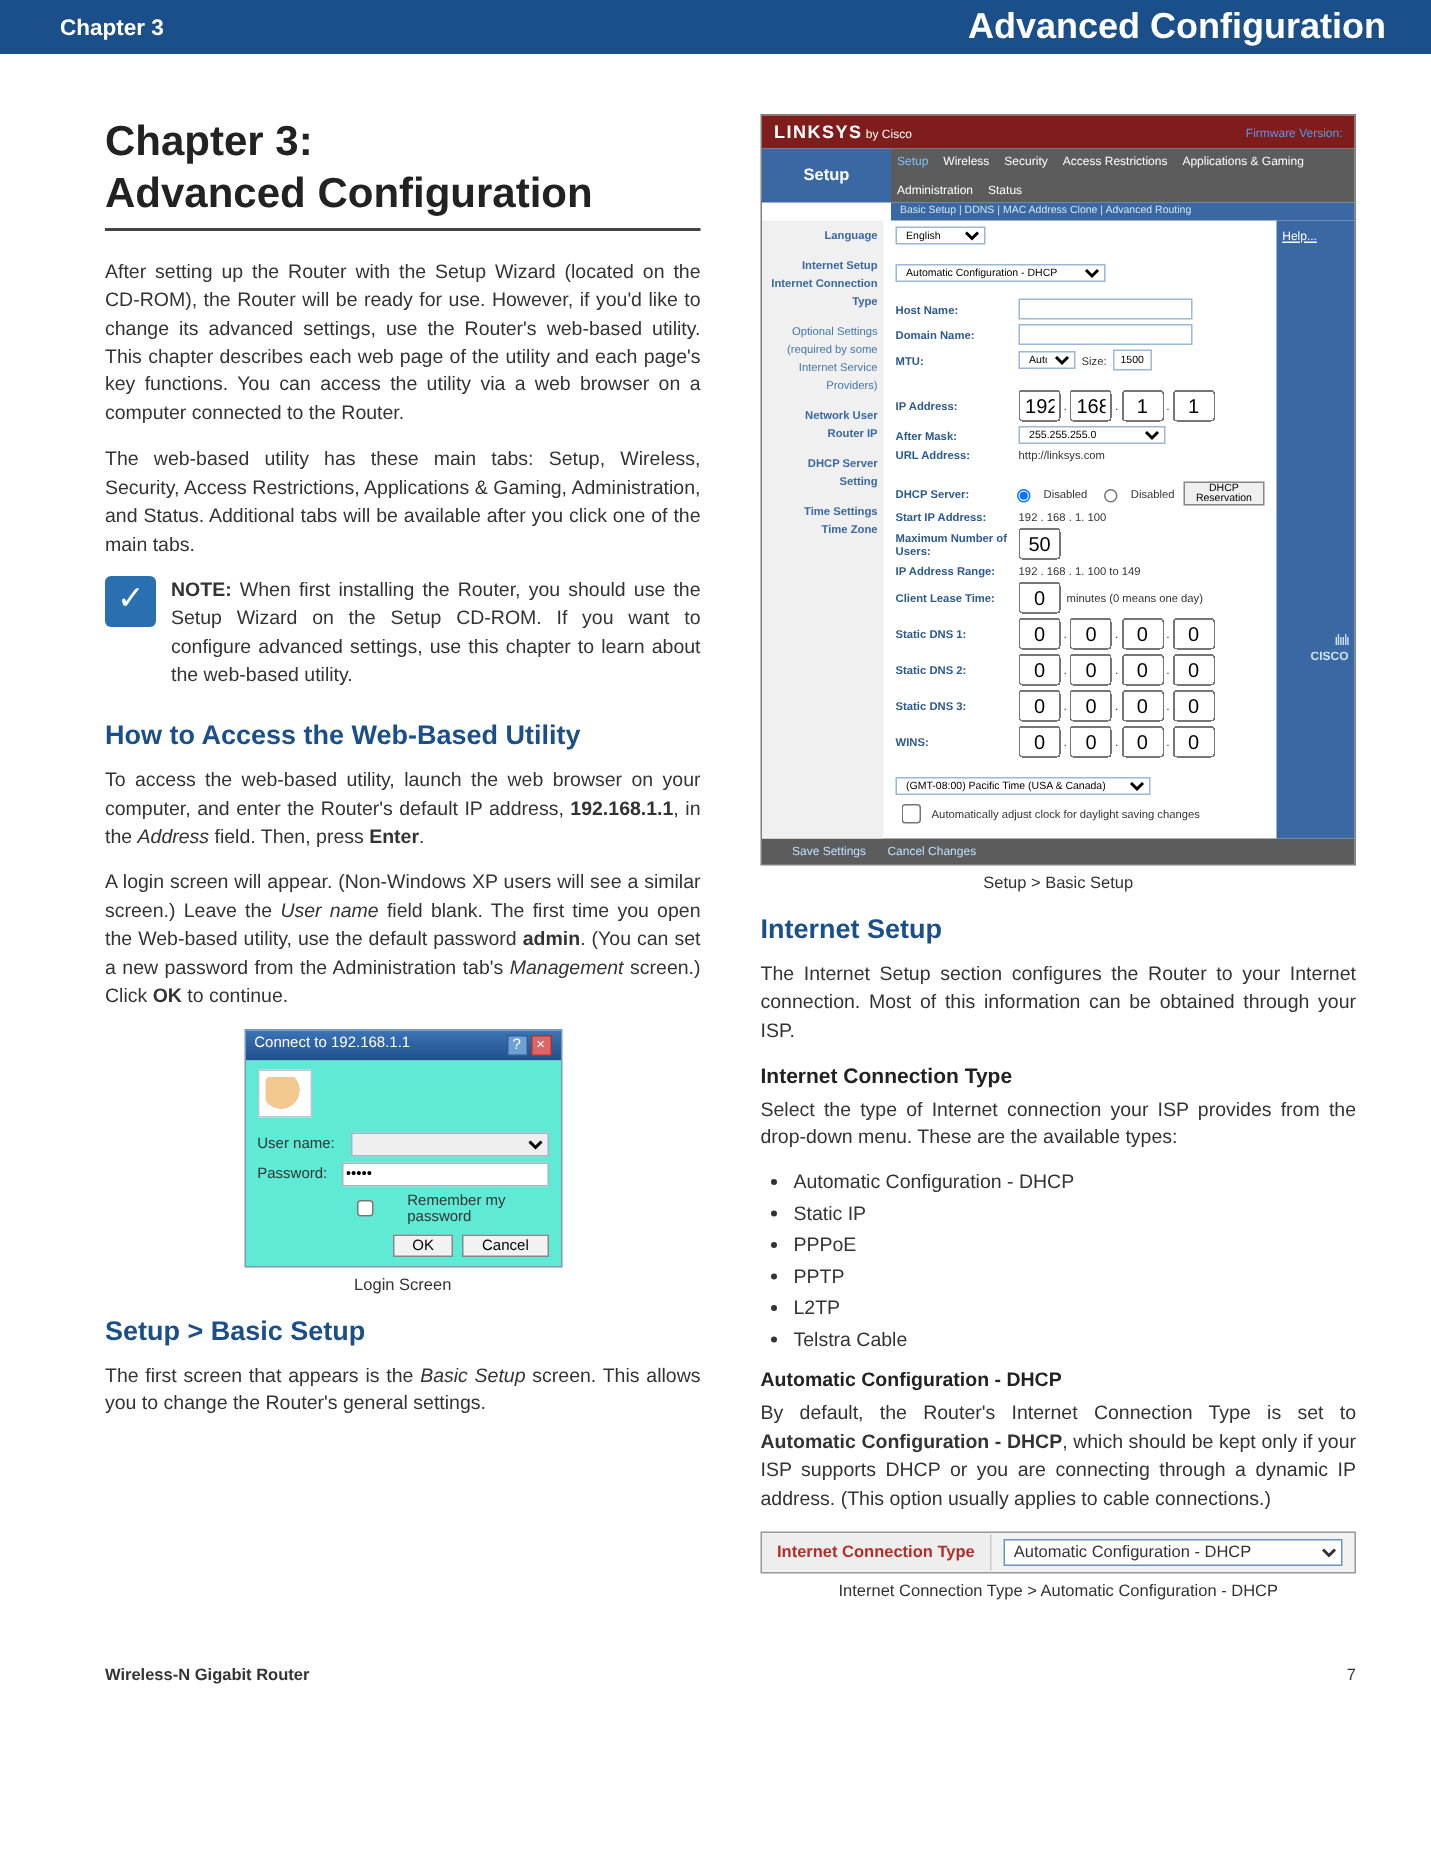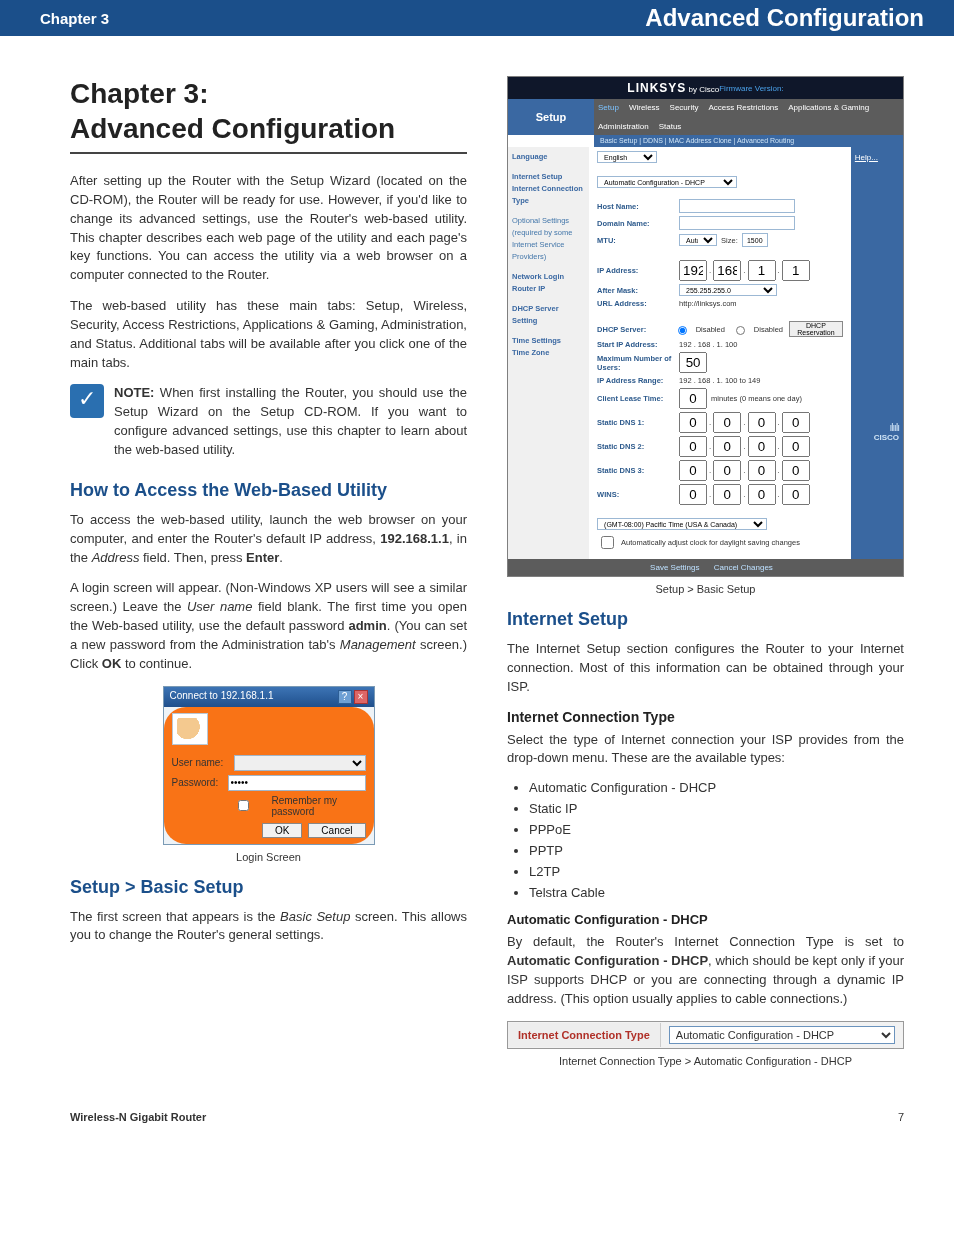--- a/index.html
+++ b/index.html
@@ -77,21 +77,21 @@
   .login-title {
     background: linear-gradient(#3d74b5, #1f4f8c);
     color: #fff; padding: 3px 6px; display:flex; justify-content:space-between;
     font-size: 10px;
   }
   .login-title .ctl { display:flex; gap:2px; }
   .login-title .ctl span {
     width:12px; height:12px; background:#6ea0d4;
     border:1px solid #2d5e95; text-align:center; line-height:11px;
   }
-  .login-body { padding: 6px 8px 6px 8px; background:#f97316;border-radius:22px; }
+  .login-body { padding: 6px 8px 6px 8px; background:#5eead4; }
   .login-face {
     width:34px; height:30px; border:1px solid #b9c7d4; background:#fff;
     margin-bottom:10px;
     position:relative;
   }
   .login-face::after{ content:""; position:absolute; inset:4px; background:radial-gradient(circle at 40% 40%, #f4c98f 0 60%, transparent 61%); }
   .login-row { display:flex; align-items:center; gap:4px; margin-bottom:4px; }
   .login-row label { width:58px; color:#333; }
   .login-row input { flex:1; height:14px; border:1px solid #a2b5c8; font-size:10px; padding:0 2px; }
   .login-row select { flex:1; height:16px; border:1px solid #a2b5c8; font-size:10px; }
@@ -99,21 +99,21 @@
   .login-chk input { width:11px; height:11px; }
   .login-btns { display:flex; justify-content:flex-end; gap:6px; }
   .login-btns button { font-size:10px; padding:1px 12px; border:1px solid #888; background:#f2f2f2; }
 
   
   .router-shot {
     border:1px solid #7f7f7f; font-size:8px; color:#333;
     background:#fff;
     margin-bottom:4px;
   }
-  .router-head { background:#0f172a; color:#fff; padding:4px 8px; display:flex; justify-content:center; align-items:center;}
+  .router-head { background:#7f1d1d; color:#fff; padding:4px 8px; display:flex; justify-content:space-between; align-items:center;}
   .router-head .brand b { font-size:12px; letter-spacing:1px; }
   .router-head .fw { color:#4aa0e8; font-size:8px; }
   .router-tabs-row { display:flex; }
   .router-sidebar-top {
     width:86px; background:#3a68a2; color:#fff;
     display:flex; align-items:center; justify-content:center;
     font-size:11px; font-weight:bold;
   }
   .router-tabs {
     flex:1; background:#5c5c5c; color:#fff; display:flex;
@@ -122,38 +122,38 @@
   }
   .router-tabs span { white-space:nowrap; }
   .router-tabs .active { color:#7dc3ff; }
   .router-subtabs {
     background:#3a68a2; color:#cfe4f6; font-size:7px;
     padding:2px 6px 3px; margin-left:86px;
   }
   .router-body { display:flex; }
   .router-side {
     width:86px; background:#f0f0f0;
-    font-size:7.5px; padding:4px 4px;
+    font-size:7.5px; text-align:right; padding:4px 4px;
     color:#3a68a2; font-weight:bold; line-height:1.6;
   }
   .router-side .sec { margin-top:8px; }
   .router-main { flex:1; padding:4px 8px; }
   .router-right { width:52px; background:#3a68a2; color:#fff; font-size:8px; padding:6px 4px;}
   .rf-row { display:flex; align-items:center; margin-bottom:3px; gap:4px;}
   .rf-row label { width:78px; color:#2d5a8c; font-weight:bold; font-size:7.5px;}
   .rf-row .val { color:#333; font-size:7.5px;}
   .rf-row select, .rf-row input[type=text] {
     height:12px; font-size:7px; border:1px solid #9cb8d4; padding:0 2px; background:#fff;
   }
   .octet { width:20px; text-align:center; }
   .ip-group { display:flex; gap:2px; align-items:center; }
   .radio-group { display:flex; gap:6px; align-items:center; font-size:7.5px;}
   .radio-group input { width:9px; height:9px; }
   .router-foot {
-    background:#5c5c5c; color:#fff; text-align:center; padding:4px 8px;
+    background:#5c5c5c; color:#fff; text-align:left; padding:4px 8px;
     font-size:8px;
   }
   .router-foot span { color:#bde0ff; margin-left:12px; }
   .cisco-logo { text-align:right; color:#cfe4f6; font-size:8px; margin-top:auto; }
   .cisco-logo .bars { letter-spacing:-1px; font-size:10px; }
 
   
   .ict-box {
     border:1px solid #999; background:#f2f2f2; display:flex;
     align-items:center; margin:8px 0 4px; font-size:11px;
@@ -270,21 +270,21 @@
         </div>
       </div>
       <div class="router-subtabs">Basic Setup   |   DDNS   |   MAC Address Clone   |   Advanced Routing</div>
 
       <div class="router-body">
         <div class="router-side">
           <div>Language</div>
           <div class="sec">Internet Setup</div>
           <div>Internet Connection Type</div>
           <div class="sec" style="font-weight:normal; color:#4477aa;">Optional Settings (required by some Internet Service Providers)</div>
-          <div class="sec">Network Login</div>
+          <div class="sec">Network User</div>
           <div>Router IP</div>
           <div class="sec">DHCP Server Setting</div>
           <div class="sec">Time Settings</div>
           <div>Time Zone</div>
         </div>
 
         <div class="router-main">
           <div class="rf-row">
             <select style="width:60px;"><option>English</option></select>
           </div>

